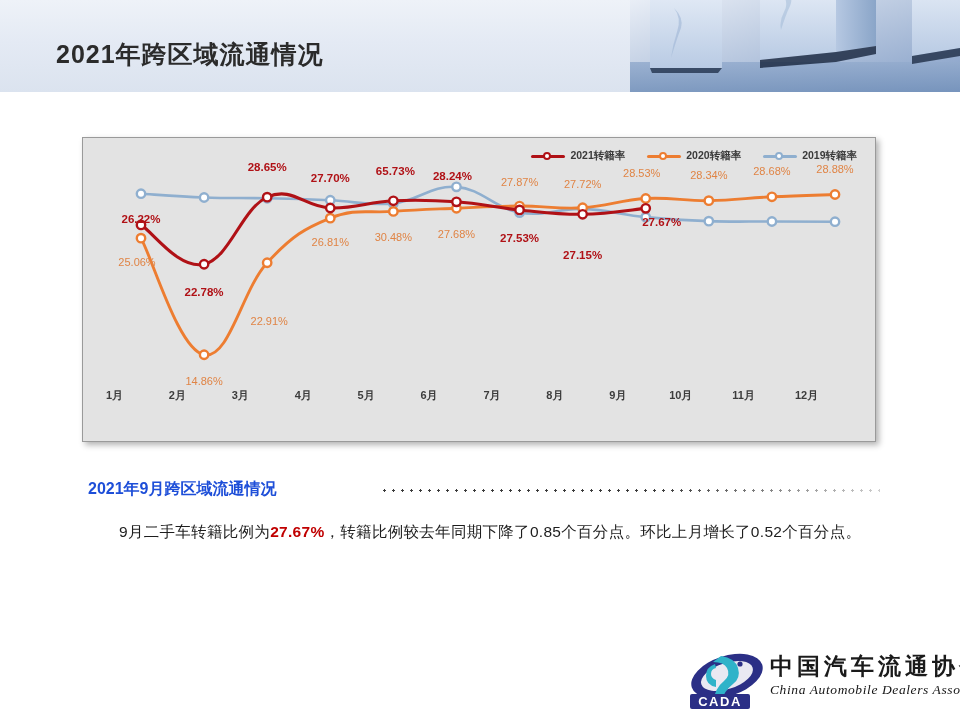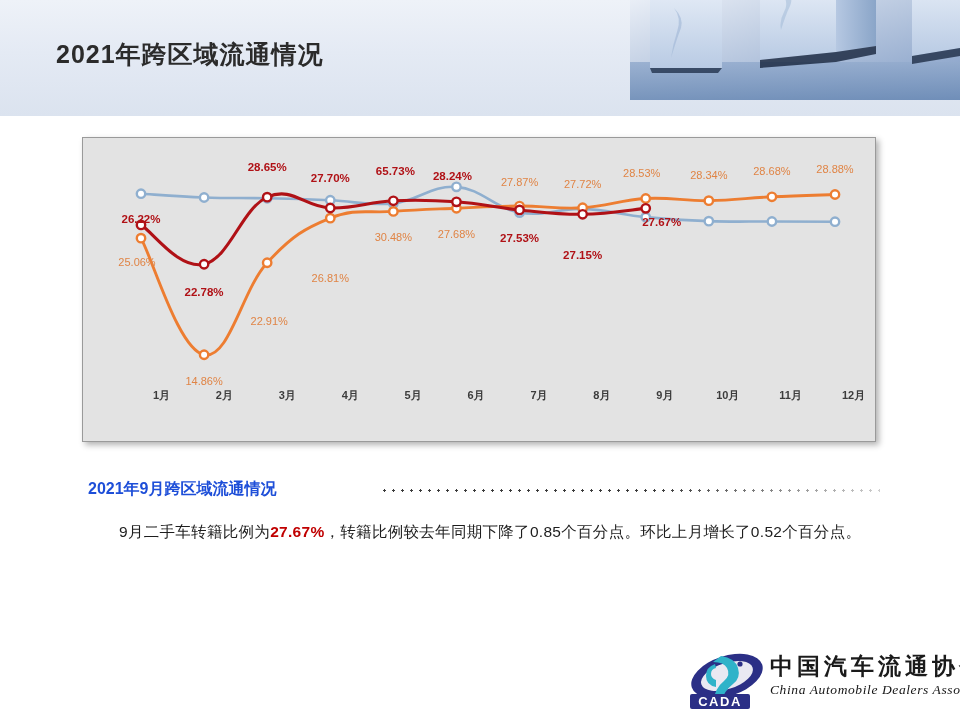--- a/index.html
+++ b/index.html
@@ -3,21 +3,21 @@
 <meta charset="utf-8">
 <style>
   html,body{margin:0;padding:0;}
   body{
     width:960px;height:720px;background:#ffffff;
     font-family:"Liberation Sans","DejaVu Sans",sans-serif;
     overflow:hidden;position:relative;
   }
   
   .header{
-    position:absolute;left:0;top:0;width:960px;height:116px;
+    position:absolute;left:0;top:0;width:960px;height:92px;
     background:linear-gradient(180deg,#eef2f8 0%,#e4eaf4 45%,#dbe3ef 100%);
     overflow:hidden;
   }
   .header-deco{position:absolute;right:0;top:0;width:330px;height:100px;overflow:hidden;}
   .page-title{
     position:absolute;left:56px;top:38px;
     font-size:25px;font-weight:bold;color:#2b2b2b;letter-spacing:1px;
     white-space:nowrap;
   }
   
@@ -35,21 +35,20 @@
   .legend-swatch .ln{position:absolute;left:0;top:4px;width:34px;height:2.6px;border-radius:2px;}
   .legend-swatch .mk{
     position:absolute;left:12px;top:1px;width:8px;height:8px;border-radius:50%;
     background:#ffffff;box-sizing:border-box;
   }
   .legend-label{font-size:10.5px;font-weight:bold;color:#3a3a3a;white-space:nowrap;}
   .plot{position:absolute;left:0;top:0;width:794px;height:305px;}
   .xaxis{
     position:absolute;left:0;top:250px;width:755px;height:24px;
     display:flex;
-    padding-left:47px;
   }
   .xtick{
     flex:1;text-align:center;font-size:11px;font-weight:bold;color:#3c3c3c;
   }
   .dlabel{position:absolute;white-space:nowrap;transform:translate(-50%,-50%);}
   .dl-2021{font-size:11.5px;font-weight:bold;color:#b01116;}
   .dl-2020{font-size:11px;color:#e08445;}
   
   .sec-title{
     position:absolute;left:88px;top:479px;
@@ -118,20 +117,43 @@
 
       <path d="M282 -20 L330 -20 L330 48 L282 56 Z" fill="url(#cubeFace)"></path>
       <path d="M282 56 L330 48 L330 56 L282 64 Z" fill="#16243c" opacity="0.75"></path>
     </svg>
   </div>
   <div class="page-title">2021年跨区域流通情况</div>
 </div>
 
 <div class="chart-panel">
 
+  <div class="legend">
+    <div class="legend-item">
+      <span class="legend-swatch">
+        <span class="ln" style="background:#b01116"></span>
+        <span class="mk" style="border:2px solid #b01116"></span>
+      </span>
+      <span class="legend-label">2021转籍率</span>
+    </div>
+    <div class="legend-item">
+      <span class="legend-swatch">
+        <span class="ln" style="background:#ED7D31"></span>
+        <span class="mk" style="border:2px solid #ED7D31"></span>
+      </span>
+      <span class="legend-label">2020转籍率</span>
+    </div>
+    <div class="legend-item">
+      <span class="legend-swatch">
+        <span class="ln" style="background:#8FAFCF"></span>
+        <span class="mk" style="border:2px solid #8FAFCF"></span>
+      </span>
+      <span class="legend-label">2019转籍率</span>
+    </div>
+  </div>
 
   <div class="plot">
     <svg id="chart-svg" width="794" height="305" viewBox="0 0 794 305">
         <path d="M58,55.71428571428572 C70.61818181818182,56.46857142857143 95.85454545454546,58.571428571428555 121.0909090909091,59.485714285714266 C146.32727272727274,60.39999999999998 158.94545454545454,59.73714285714284 184.1818181818182,60.28571428571428 C209.41818181818184,60.83428571428571 222.03636363636363,61.20000000000003 247.27272727272728,62.228571428571456 C272.5090909090909,63.25714285714288 285.1272727272727,68.1028571428571 310.3636363636364,65.42857142857139 C335.6,62.75428571428567 348.21818181818185,47.028571428571425 373.4545454545455,48.85714285714286 C398.69090909090914,50.6857142857143 411.3090909090909,70.16 436.54545454545456,74.57142857142856 C461.7818181818182,78.98285714285711 474.4,69.99999999999996 499.6363636363636,70.91428571428568 C524.8727272727273,71.82857142857141 537.4909090909091,76.69714285714288 562.7272727272727,79.14285714285717 C587.9636363636364,81.58857142857146 600.5818181818182,82.27428571428571 625.8181818181819,83.14285714285714 C651.0545454545455,84.01142857142857 663.6727272727273,83.37142857142858 688.909090909091,83.4857142857143 C714.1454545454546,83.60000000000001 739.3818181818182,83.66857142857141 752,83.7142857142857" fill="none" stroke="#8FAFCF" stroke-width="2.6" stroke-linecap="round"></path>
         <circle cx="58" cy="55.71428571428572" r="4.2" fill="#ffffff" stroke="#8FAFCF" stroke-width="2.4"></circle>
         <circle cx="121.0909090909091" cy="59.485714285714266" r="4.2" fill="#ffffff" stroke="#8FAFCF" stroke-width="2.4"></circle>
         <circle cx="184.1818181818182" cy="60.28571428571428" r="4.2" fill="#ffffff" stroke="#8FAFCF" stroke-width="2.4"></circle>
         <circle cx="247.27272727272728" cy="62.228571428571456" r="4.2" fill="#ffffff" stroke="#8FAFCF" stroke-width="2.4"></circle>
         <circle cx="310.3636363636364" cy="65.42857142857139" r="4.2" fill="#ffffff" stroke="#8FAFCF" stroke-width="2.4"></circle>
         <circle cx="373.4545454545455" cy="48.85714285714286" r="4.2" fill="#ffffff" stroke="#8FAFCF" stroke-width="2.4"></circle>
@@ -171,21 +193,21 @@
         <div class="dlabel dl-2021" style="left: 184.182px; top: 29.1429px;">28.65%</div>
         <div class="dlabel dl-2021" style="left: 247.273px; top: 40px;">27.70%</div>
         <div class="dlabel dl-2021" style="left: 312.364px; top: 32.8px;">65.73%</div>
         <div class="dlabel dl-2021" style="left: 369.455px; top: 37.8286px;">28.24%</div>
         <div class="dlabel dl-2021" style="left: 436.545px; top: 99.9429px;">27.53%</div>
         <div class="dlabel dl-2021" style="left: 499.636px; top: 104.286px; margin-top: 13px;">27.15%</div>
         <div class="dlabel dl-2021" style="left: 578.727px; top: 84.3429px;">27.67%</div>
         <div class="dlabel dl-2020" style="left: 54px; top: 124.171px; text-align: right;">25.06%</div>
         <div class="dlabel dl-2020" style="left: 121.091px; top: 242.743px;">14.86%</div>
         <div class="dlabel dl-2020" style="left: 186.182px; top: 147px; margin-top: 36px;">22.91%</div>
-        <div class="dlabel dl-2020" style="left: 247.273px; top: 104.171px; margin-top: 36px;">26.81%</div>
+        <div class="dlabel dl-2020" style="left: 247.273px; top: 104.171px;">26.81%</div>
         <div class="dlabel dl-2020" style="left: 310.364px; top: 99.4286px;">30.48%</div>
         <div class="dlabel dl-2020" style="left: 373.455px; top: 96.2286px;">27.68%</div>
         <div class="dlabel dl-2020" style="left: 436.545px; top: 44.0571px;">27.87%</div>
         <div class="dlabel dl-2020" style="left: 499.636px; top: 45.7714px;">27.72%</div>
         <div class="dlabel dl-2020" style="left: 558.727px; top: 34.5143px;">28.53%</div>
         <div class="dlabel dl-2020" style="left: 625.818px; top: 36.6857px;">28.34%</div>
         <div class="dlabel dl-2020" style="left: 688.909px; top: 32.8px;">28.68%</div>
         <div class="dlabel dl-2020" style="left: 752px; top: 30.5143px;">28.88%</div>
       </div>
   </div>

